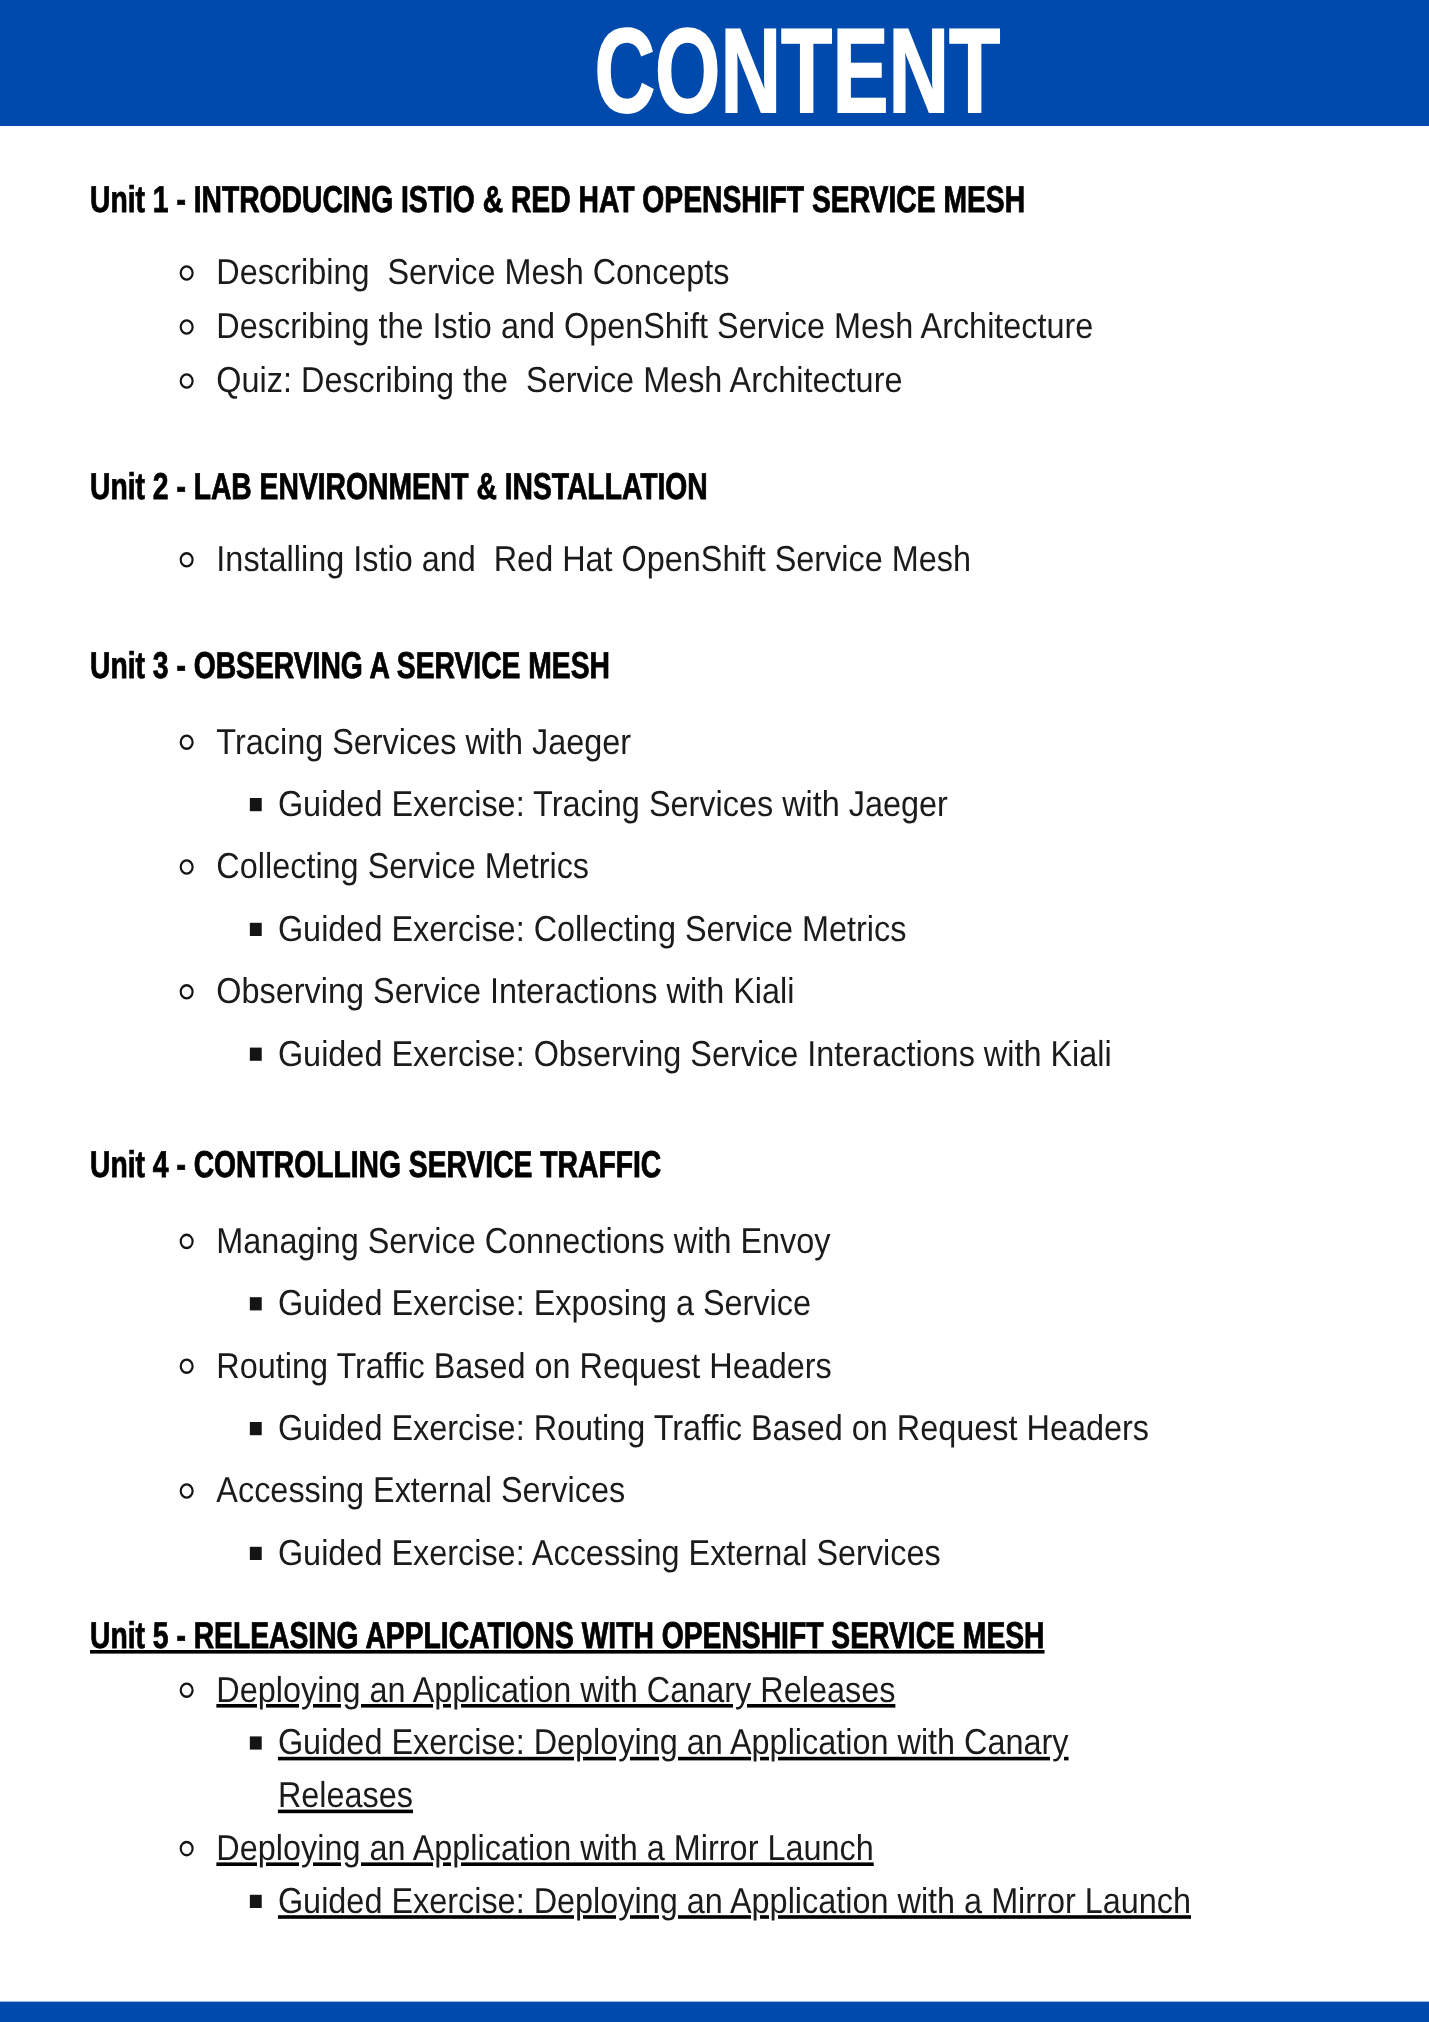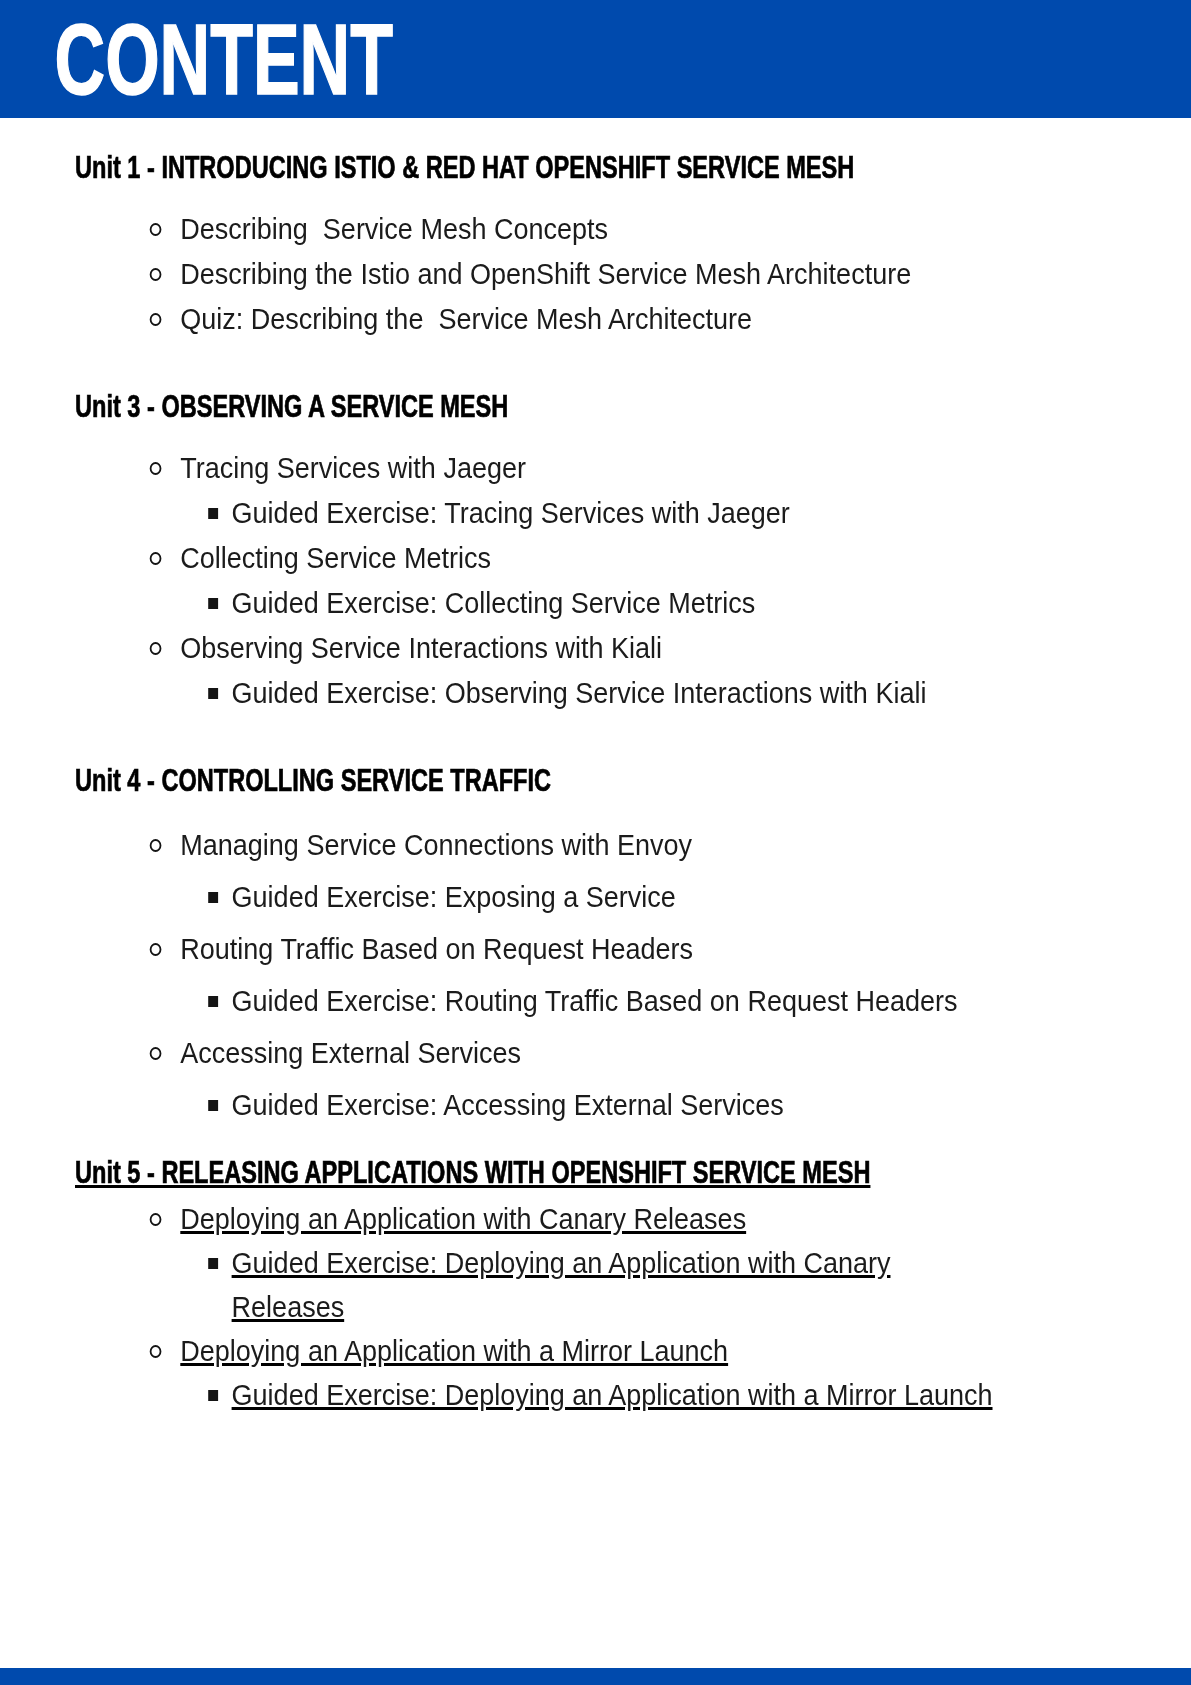--- a/index.html
+++ b/index.html
@@ -1,27 +1,27 @@
 <!DOCTYPE html>
 <html><head>
 <meta charset="utf-8">
 <style>
   html,body {margin:0; padding:0; background:#e8e8e8;}
   .page {
     width:1191px; height:1685px; position:relative; background:#ffffff;
     font-family:"Liberation Sans","DejaVu Sans",sans-serif; overflow:hidden;
     margin:0 auto;
   }
-  .banner {height:118px; background:#004aad;}
+  .banner {height:105px; background:#004aad;text-align:right;}
   .title {
     color:#ffffff; font-size:100px; font-weight:bold; line-height:118px;
     padding-left:78px; transform:scaleX(0.70); transform-origin:left center;
     -webkit-text-stroke:1.5px #ffffff; letter-spacing:0; white-space:pre;
   }
-  main {padding:32px 30px 0 75px;}
+  main {padding:44px 30px 0 75px;}
   .section {margin-top:48px;}
   .section:first-child {margin-top:0;}
   .section:last-child {margin-top:24px;text-decoration:underline;}
   .heading {
     font-size:31px; font-weight:bold; color:#000000; line-height:36px;
     margin-bottom:20px; transform:scaleX(0.76); transform-origin:left center;
     -webkit-text-stroke:0.7px #000000; white-space:pre;
   }
   .section:last-child .heading {margin-bottom:6px;}
   .row {
@@ -49,20 +49,24 @@
   </header>
 
   <main>
       <section class="section">
         <div class="heading">Unit 1 - INTRODUCING ISTIO &amp; RED HAT OPENSHIFT SERVICE MESH</div>
         <div class="row lvl1"><span class="bullet b1"></span><span class="txt">Describing  Service Mesh Concepts</span></div>
         <div class="row lvl1"><span class="bullet b1"></span><span class="txt">Describing the Istio and OpenShift Service Mesh Architecture</span></div>
         <div class="row lvl1"><span class="bullet b1"></span><span class="txt">Quiz: Describing the  Service Mesh Architecture</span></div>
       </section>
       <section class="section">
+        <div class="heading">Unit 2 - LAB ENVIRONMENT &amp; INSTALLATION</div>
+        <div class="row lvl1"><span class="bullet b1"></span><span class="txt">Installing Istio and  Red Hat OpenShift Service Mesh</span></div>
+      </section>
+      <section class="section">
         <div class="heading">Unit 3 - OBSERVING A SERVICE MESH</div>
         <div class="row lvl1"><span class="bullet b1"></span><span class="txt">Tracing Services with Jaeger</span></div>
         <div class="row lvl2"><span class="bullet b2"></span><span class="txt">Guided Exercise: Tracing Services with Jaeger</span></div>
         <div class="row lvl1"><span class="bullet b1"></span><span class="txt">Collecting Service Metrics</span></div>
         <div class="row lvl2"><span class="bullet b2"></span><span class="txt">Guided Exercise: Collecting Service Metrics</span></div>
         <div class="row lvl1"><span class="bullet b1"></span><span class="txt">Observing Service Interactions with Kiali</span></div>
         <div class="row lvl2"><span class="bullet b2"></span><span class="txt">Guided Exercise: Observing Service Interactions with Kiali</span></div>
       </section>
       <section class="section">
         <div class="heading">Unit 4 - CONTROLLING SERVICE TRAFFIC</div>

